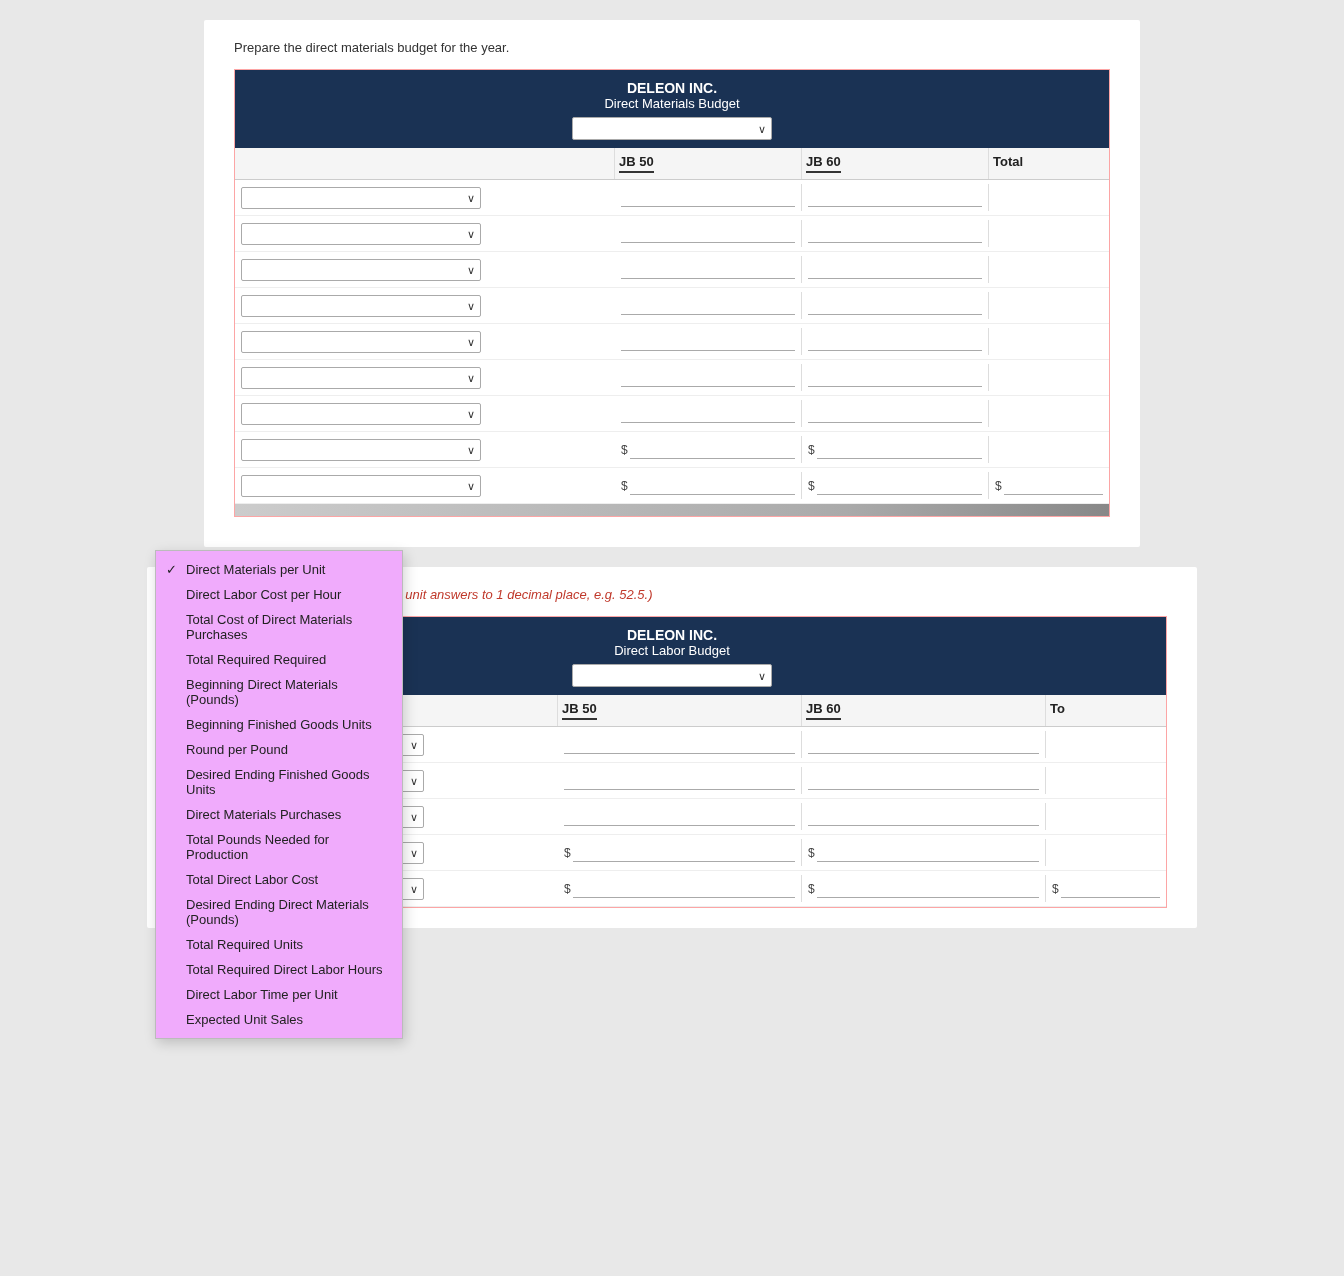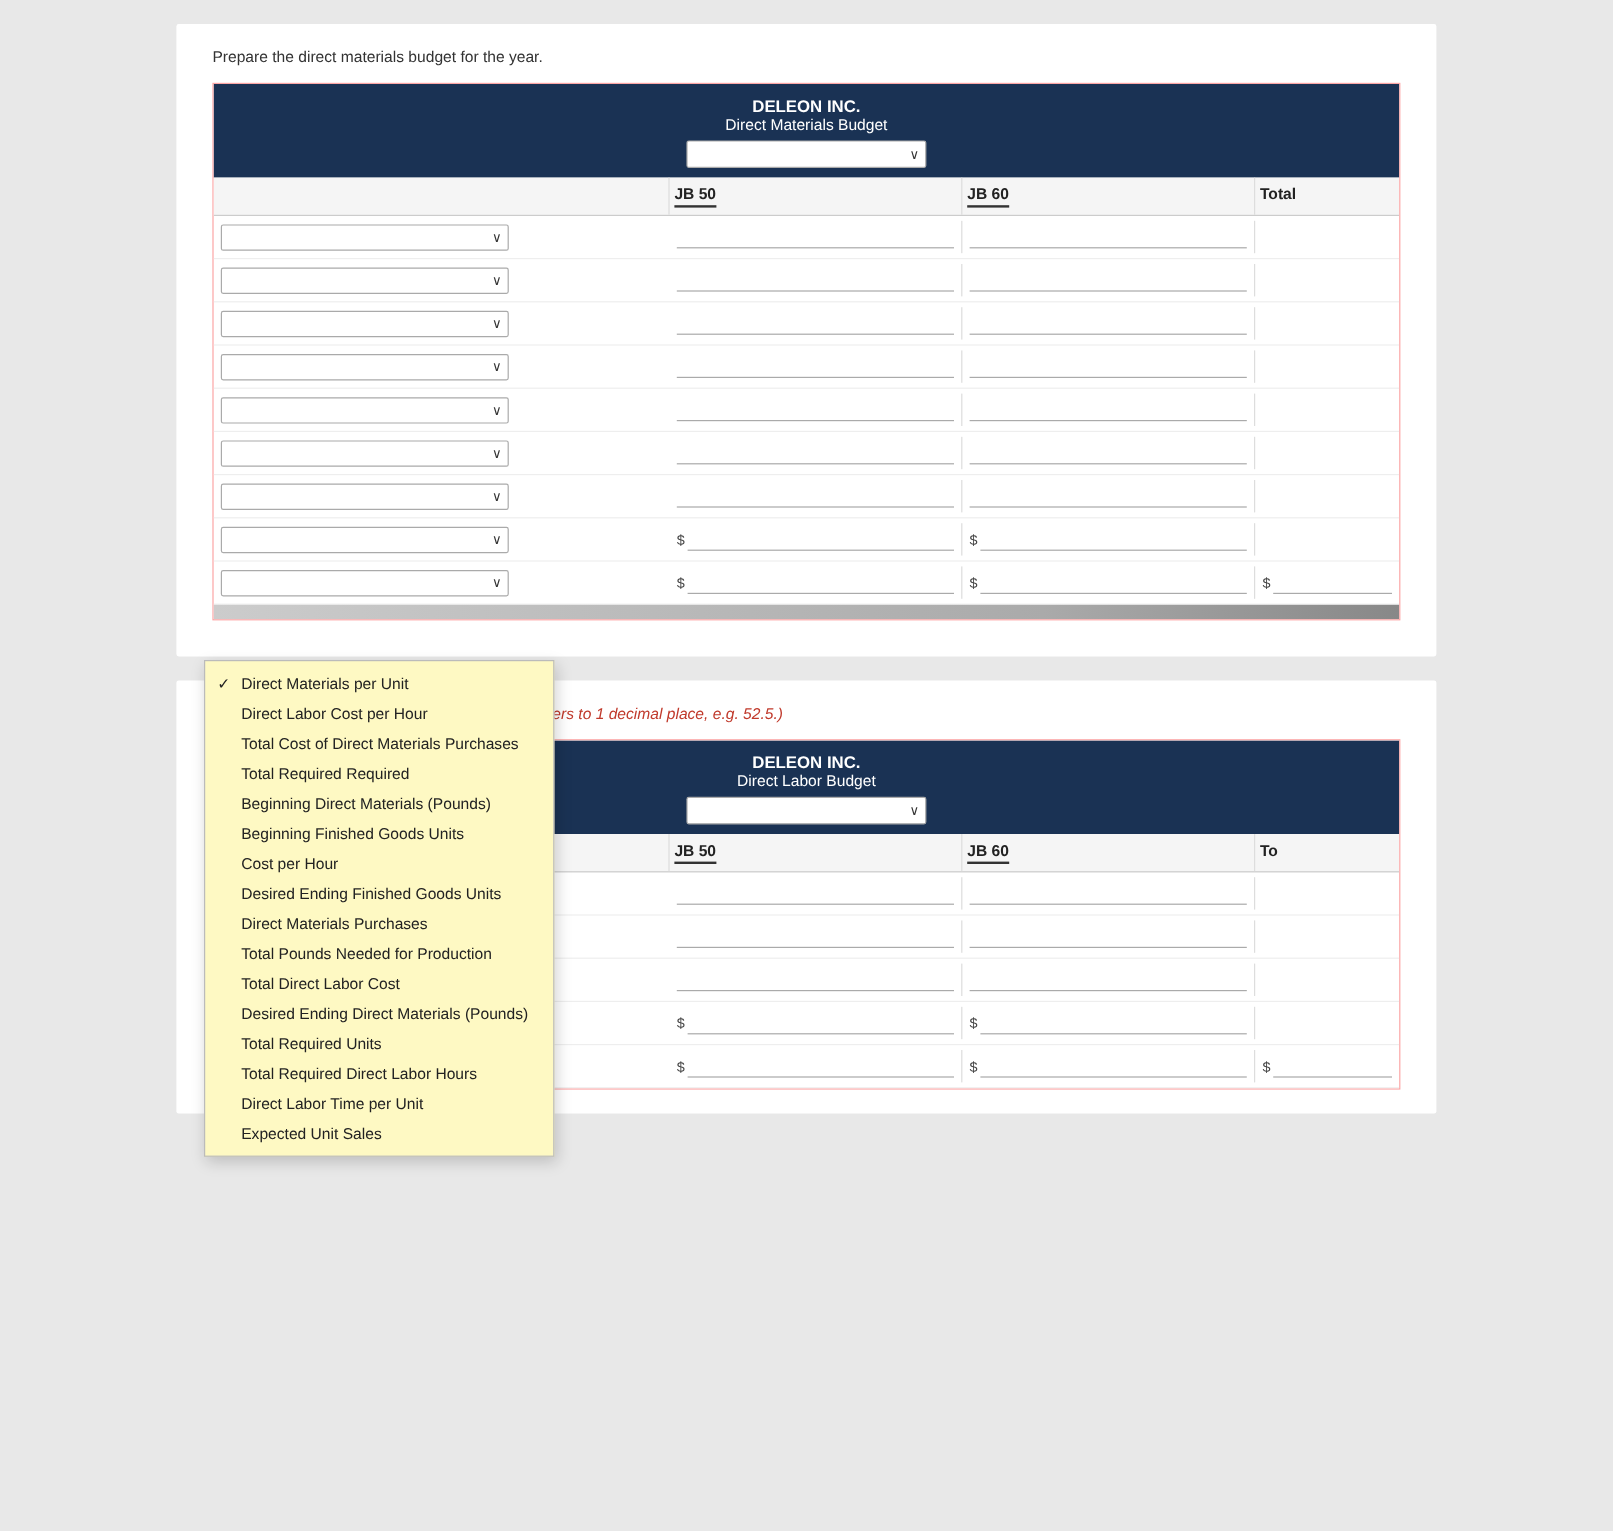--- a/index.html
+++ b/index.html
@@ -14,21 +14,21 @@
       width: 1344px;
       min-height: 1276px;
       background: #e8e8e8;
       padding: 20px 0;
       position: relative;
     }
 
     .card {
       background: white;
       margin: 0 auto 20px auto;
-      width: 1050px;
+      width: 936px;
       border-radius: 2px;
       padding: 20px 30px 30px 30px;
       position: relative;
     }
 
     .card-intro {
       font-size: 13px;
       color: #333;
       margin-bottom: 14px;
     }
@@ -193,27 +193,27 @@
 
     .scrollbar-row {
       height: 12px;
       background: linear-gradient(to right, #ccc 0%, #aaa 70%, #888 100%);
       margin: 0;
     }
 
     
     .dropdown-overlay {
       position: absolute;
-      left: 170px;
+      left: 155px;
       top: 550px;
-      background: #fef9c3;
+      background: #f0abfc;
       border: 1px solid #bbb;
       box-shadow: 2px 4px 12px rgba(0,0,0,0.18);
       z-index: 100;
-      width: 292px;
+      width: 248px;
       padding: 6px 0;
     }
 
     .dropdown-item {
       padding: 5px 14px 5px 30px;
       cursor: pointer;
       font-size: 13px;
       color: #222;
       position: relative;
     }
@@ -426,21 +426,21 @@
     </div>
   </div>
 
   <div class="dropdown-overlay">
     <div class="dropdown-item checked">Direct Materials per Unit</div>
     <div class="dropdown-item">Direct Labor Cost per Hour</div>
     <div class="dropdown-item">Total Cost of Direct Materials Purchases</div>
     <div class="dropdown-item">Total Required Required</div>
     <div class="dropdown-item">Beginning Direct Materials (Pounds)</div>
     <div class="dropdown-item">Beginning Finished Goods Units</div>
-    <div class="dropdown-item">Cost per Hour</div>
+    <div class="dropdown-item">Round per Pound</div>
     <div class="dropdown-item">Desired Ending Finished Goods Units</div>
     <div class="dropdown-item">Direct Materials Purchases</div>
     <div class="dropdown-item">Total Pounds Needed for Production</div>
     <div class="dropdown-item">Total Direct Labor Cost</div>
     <div class="dropdown-item">Desired Ending Direct Materials (Pounds)</div>
     <div class="dropdown-item">Total Required Units</div>
     <div class="dropdown-item">Total Required Direct Labor Hours</div>
     <div class="dropdown-item">Direct Labor Time per Unit</div>
     <div class="dropdown-item">Expected Unit Sales</div>
   </div>

